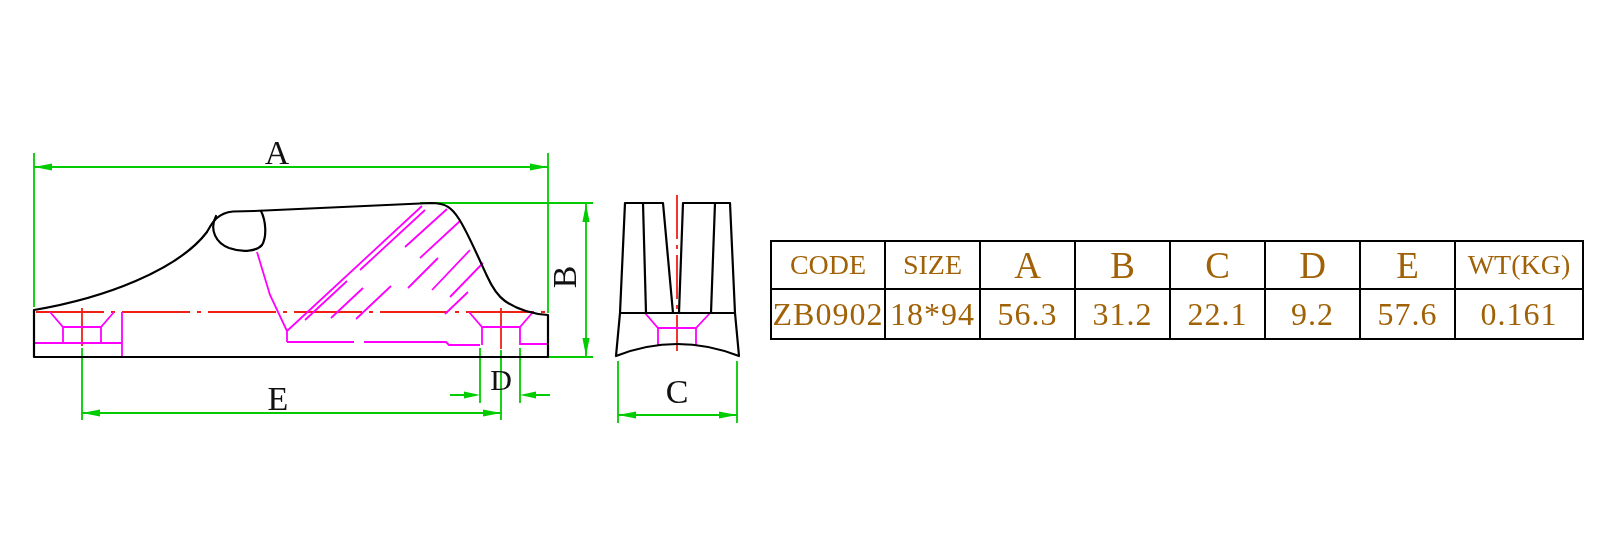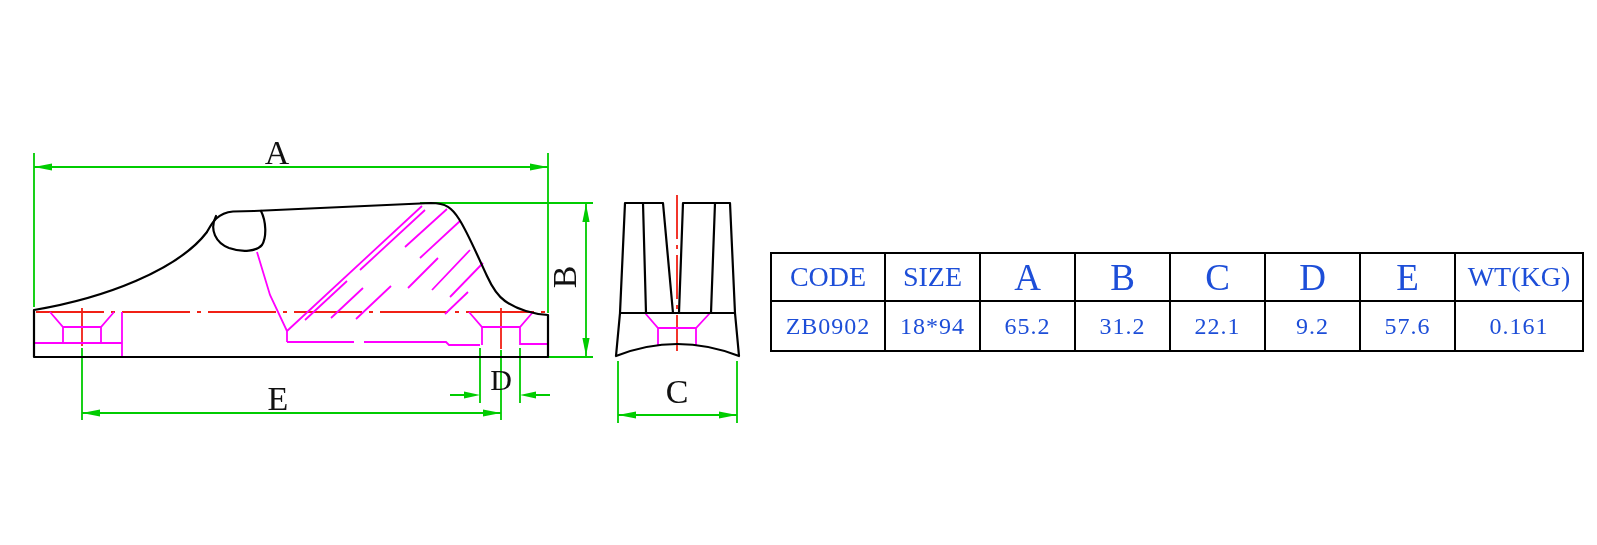--- a/index.html
+++ b/index.html
@@ -15,34 +15,33 @@
     font-family:"Liberation Serif","DejaVu Serif",serif;
     font-size:34px;fill:#111;
   }
   .dim-label.small{font-size:30px;}
   table.spec{
     position:absolute;left:770px;top:240px;
     border-collapse:collapse;
     table-layout:fixed;
     width:812px;
     background:#fff;
-    color:#1d4ed8;
-    margin-top:12px;
+    color:#a16207;
   }
   table.spec td{
     border:2px solid #000;
     text-align:center;
     vertical-align:middle;
     padding:0;
     overflow:hidden;
     white-space:nowrap;
   }
   table.spec tr.hdr td{height:46px;font-size:28px;}
   table.spec tr.hdr td.big{font-size:37px;}
-  table.spec tr.val td{height:48px;font-size:24px;letter-spacing:1px;}
+  table.spec tr.val td{height:48px;font-size:32px;letter-spacing:1px;}
 </style>
 </head>
 <body>
 
 <div class="canvas">
 
   <svg class="drawing" width="1597" height="545" viewBox="0 0 1597 545">
 
     <g fill="none" stroke-width="1.8" stroke="#00cc00">
 
@@ -150,21 +149,21 @@
         <td class="big">A</td>
         <td class="big">B</td>
         <td class="big">C</td>
         <td class="big">D</td>
         <td class="big">E</td>
         <td>WT(KG)</td>
       </tr>
       <tr class="val">
         <td>ZB0902</td>
         <td>18*94</td>
-        <td>65.2</td>
+        <td>56.3</td>
         <td>31.2</td>
         <td>22.1</td>
         <td>9.2</td>
         <td>57.6</td>
         <td>0.161</td>
       </tr>
     </tbody>
   </table>
 
 </div>

